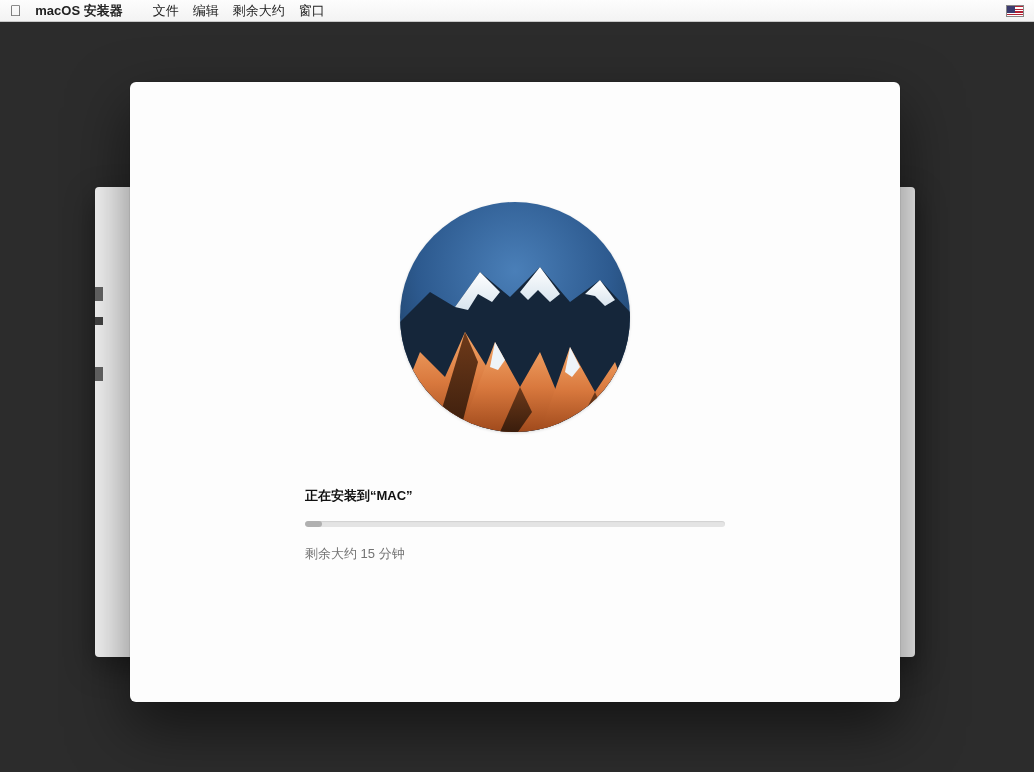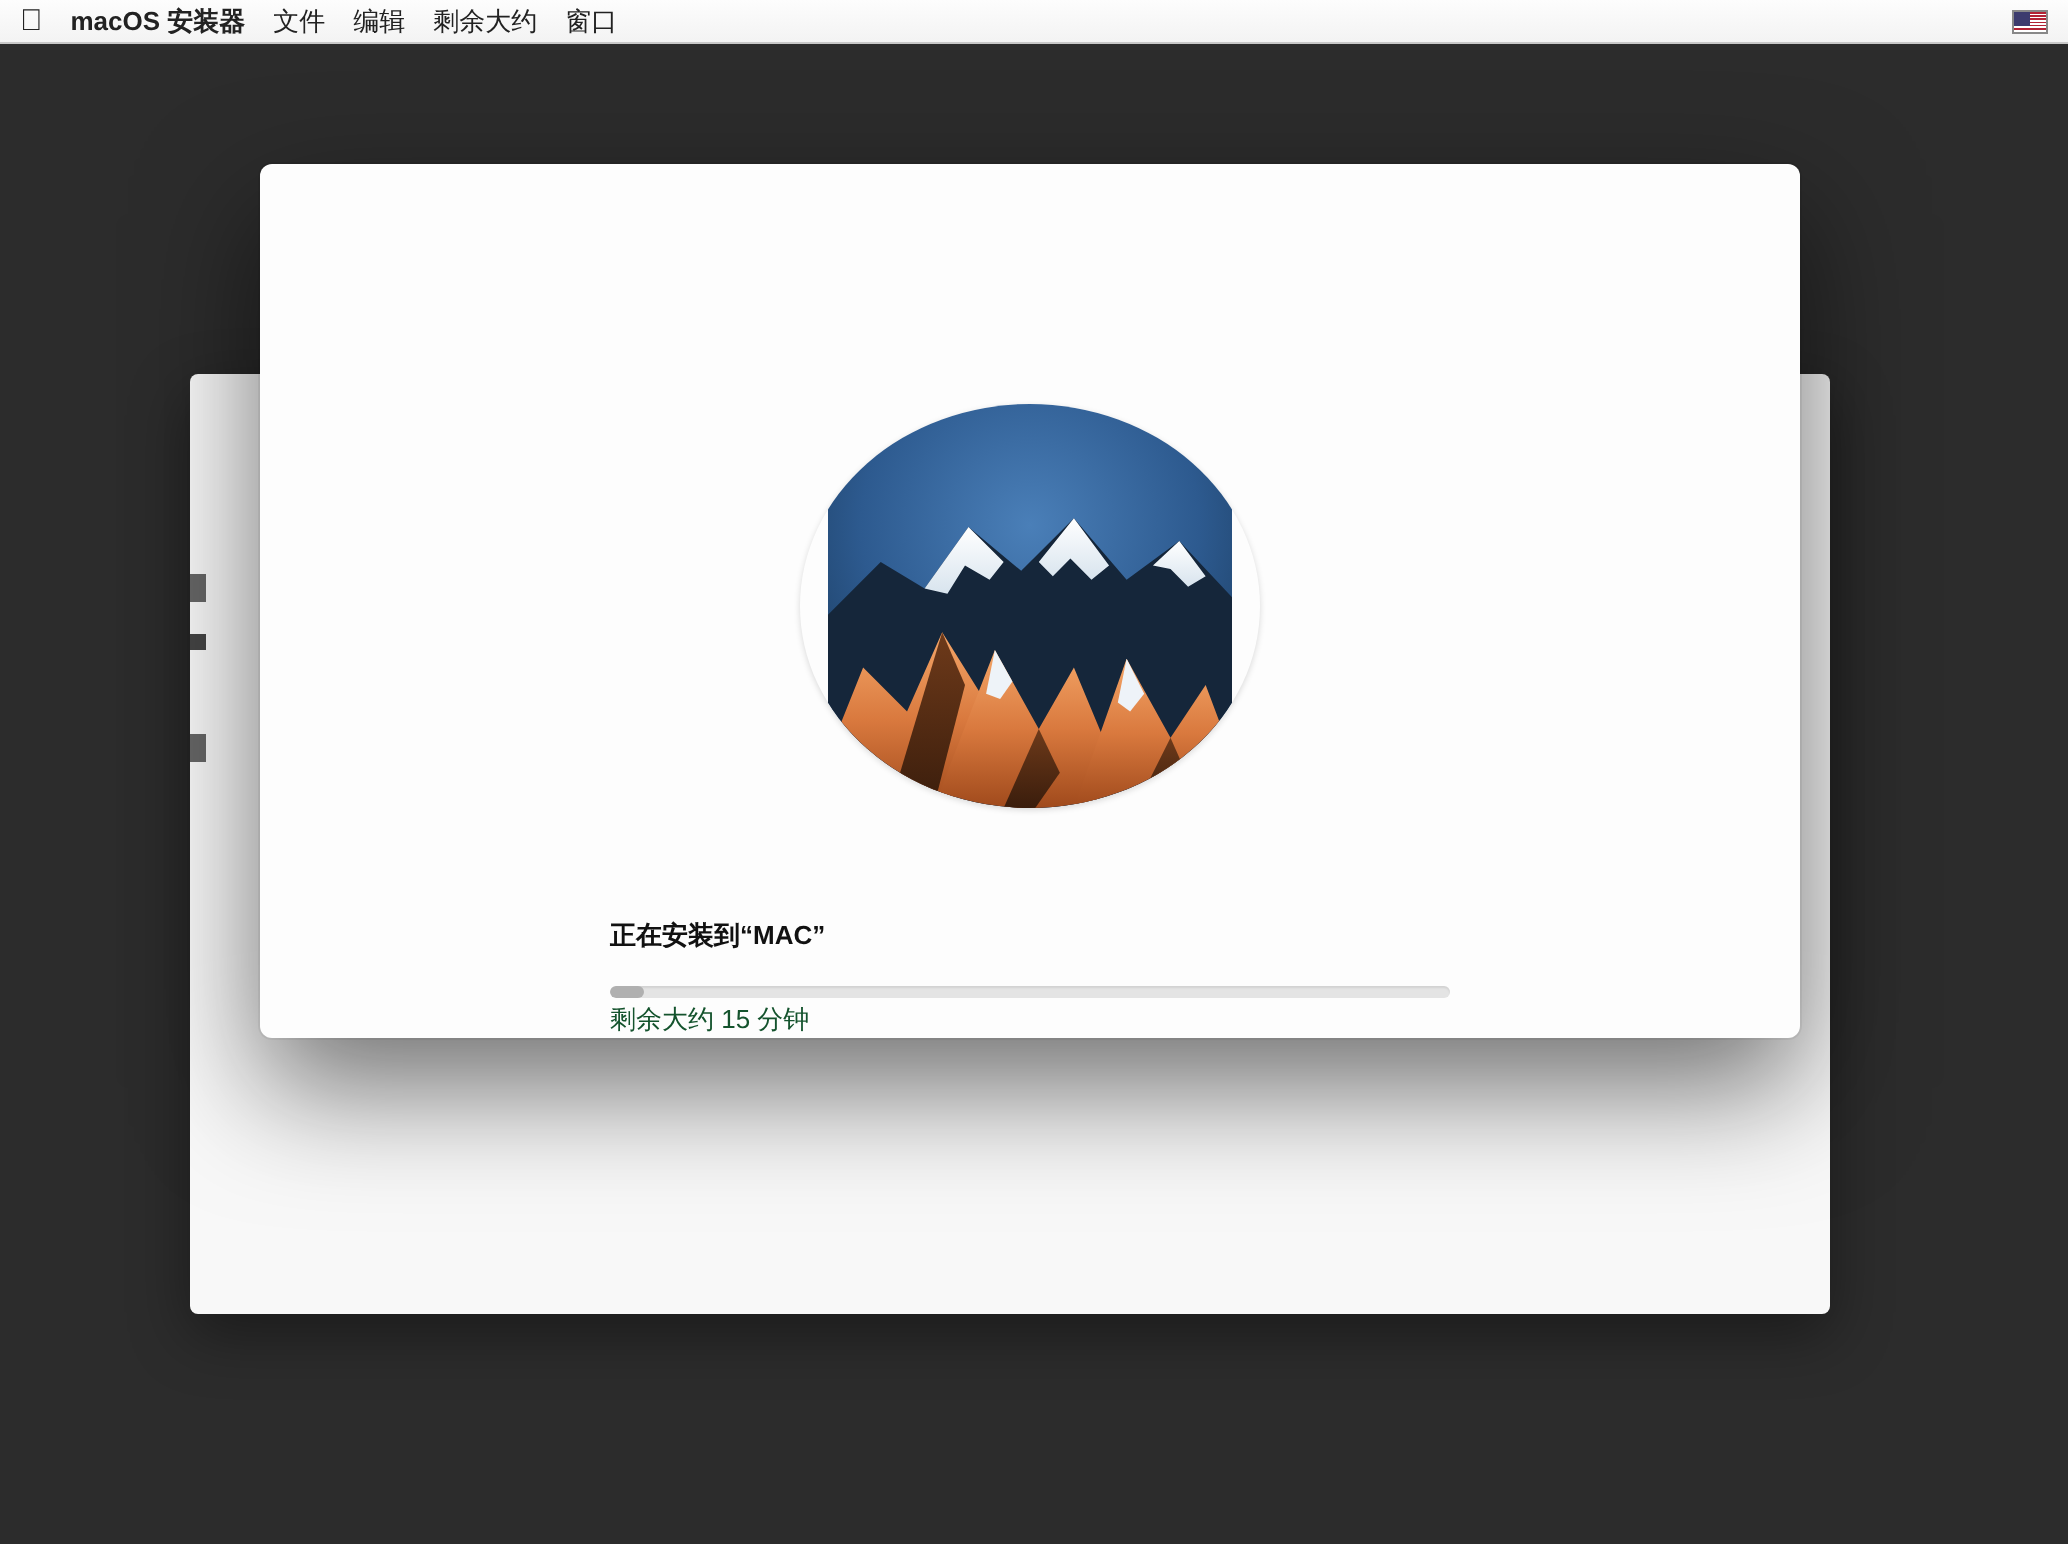--- a/index.html
+++ b/index.html
@@ -26,21 +26,21 @@
       color: #222;
       user-select: none;
     }
     .menubar .apple {
       font-size: 15px;
       margin-right: 14px;
       line-height: 1;
     }
     .menubar .app-name {
       font-weight: 600;
-      margin-right: 14px;
+      margin-right: 30px;
     }
     .menubar .menu-item {
       margin-right: 14px;
       cursor: default;
     }
     .menubar .spacer { flex: 1; }
     .menubar .flag {
       width: 18px;
       height: 12px;
       background: linear-gradient(
@@ -91,21 +91,21 @@
       background: #666;
     }
     .back-window .side-notch.n1 { top: 100px; }
     .back-window .side-notch.n2 { top: 130px; height: 8px; background:#444; }
     .back-window .side-notch.n3 { top: 180px; }
     .installer-window {
       position: absolute;
       top: 60px;
       left: 130px;
       width: 770px;
-      height: 437px;
+      height: 620px;
       background: #fdfdfd;
       border-radius: 6px;
       box-shadow: 0 25px 60px rgba(0,0,0,0.55), 0 0 0 1px rgba(0,0,0,0.05);
       display: flex;
       flex-direction: column;
       align-items: center;
     }
     .hero {
       margin-top: 120px;
       width: 230px;
@@ -141,23 +141,23 @@
       box-shadow: inset 0 1px 1px rgba(0,0,0,0.08);
     }
     .progress-fill {
       position: absolute;
       top: 0; left: 0; bottom: 0;
       width: 4%;
       background: #b0b0b0;
       border-radius: 3px;
     }
     .time-remaining {
-      margin-top: 2px;
+      margin-top: 18px;
       font-size: 13px;
-      color: #14532d;
+      color: #737373;
     }
     .watermark {
       position: absolute;
       bottom: 10px;
       right: 20px;
       font-size: 14px;
       color: rgba(200,200,200,0.85);
       font-family: Arial, sans-serif;
     }
   </style>

